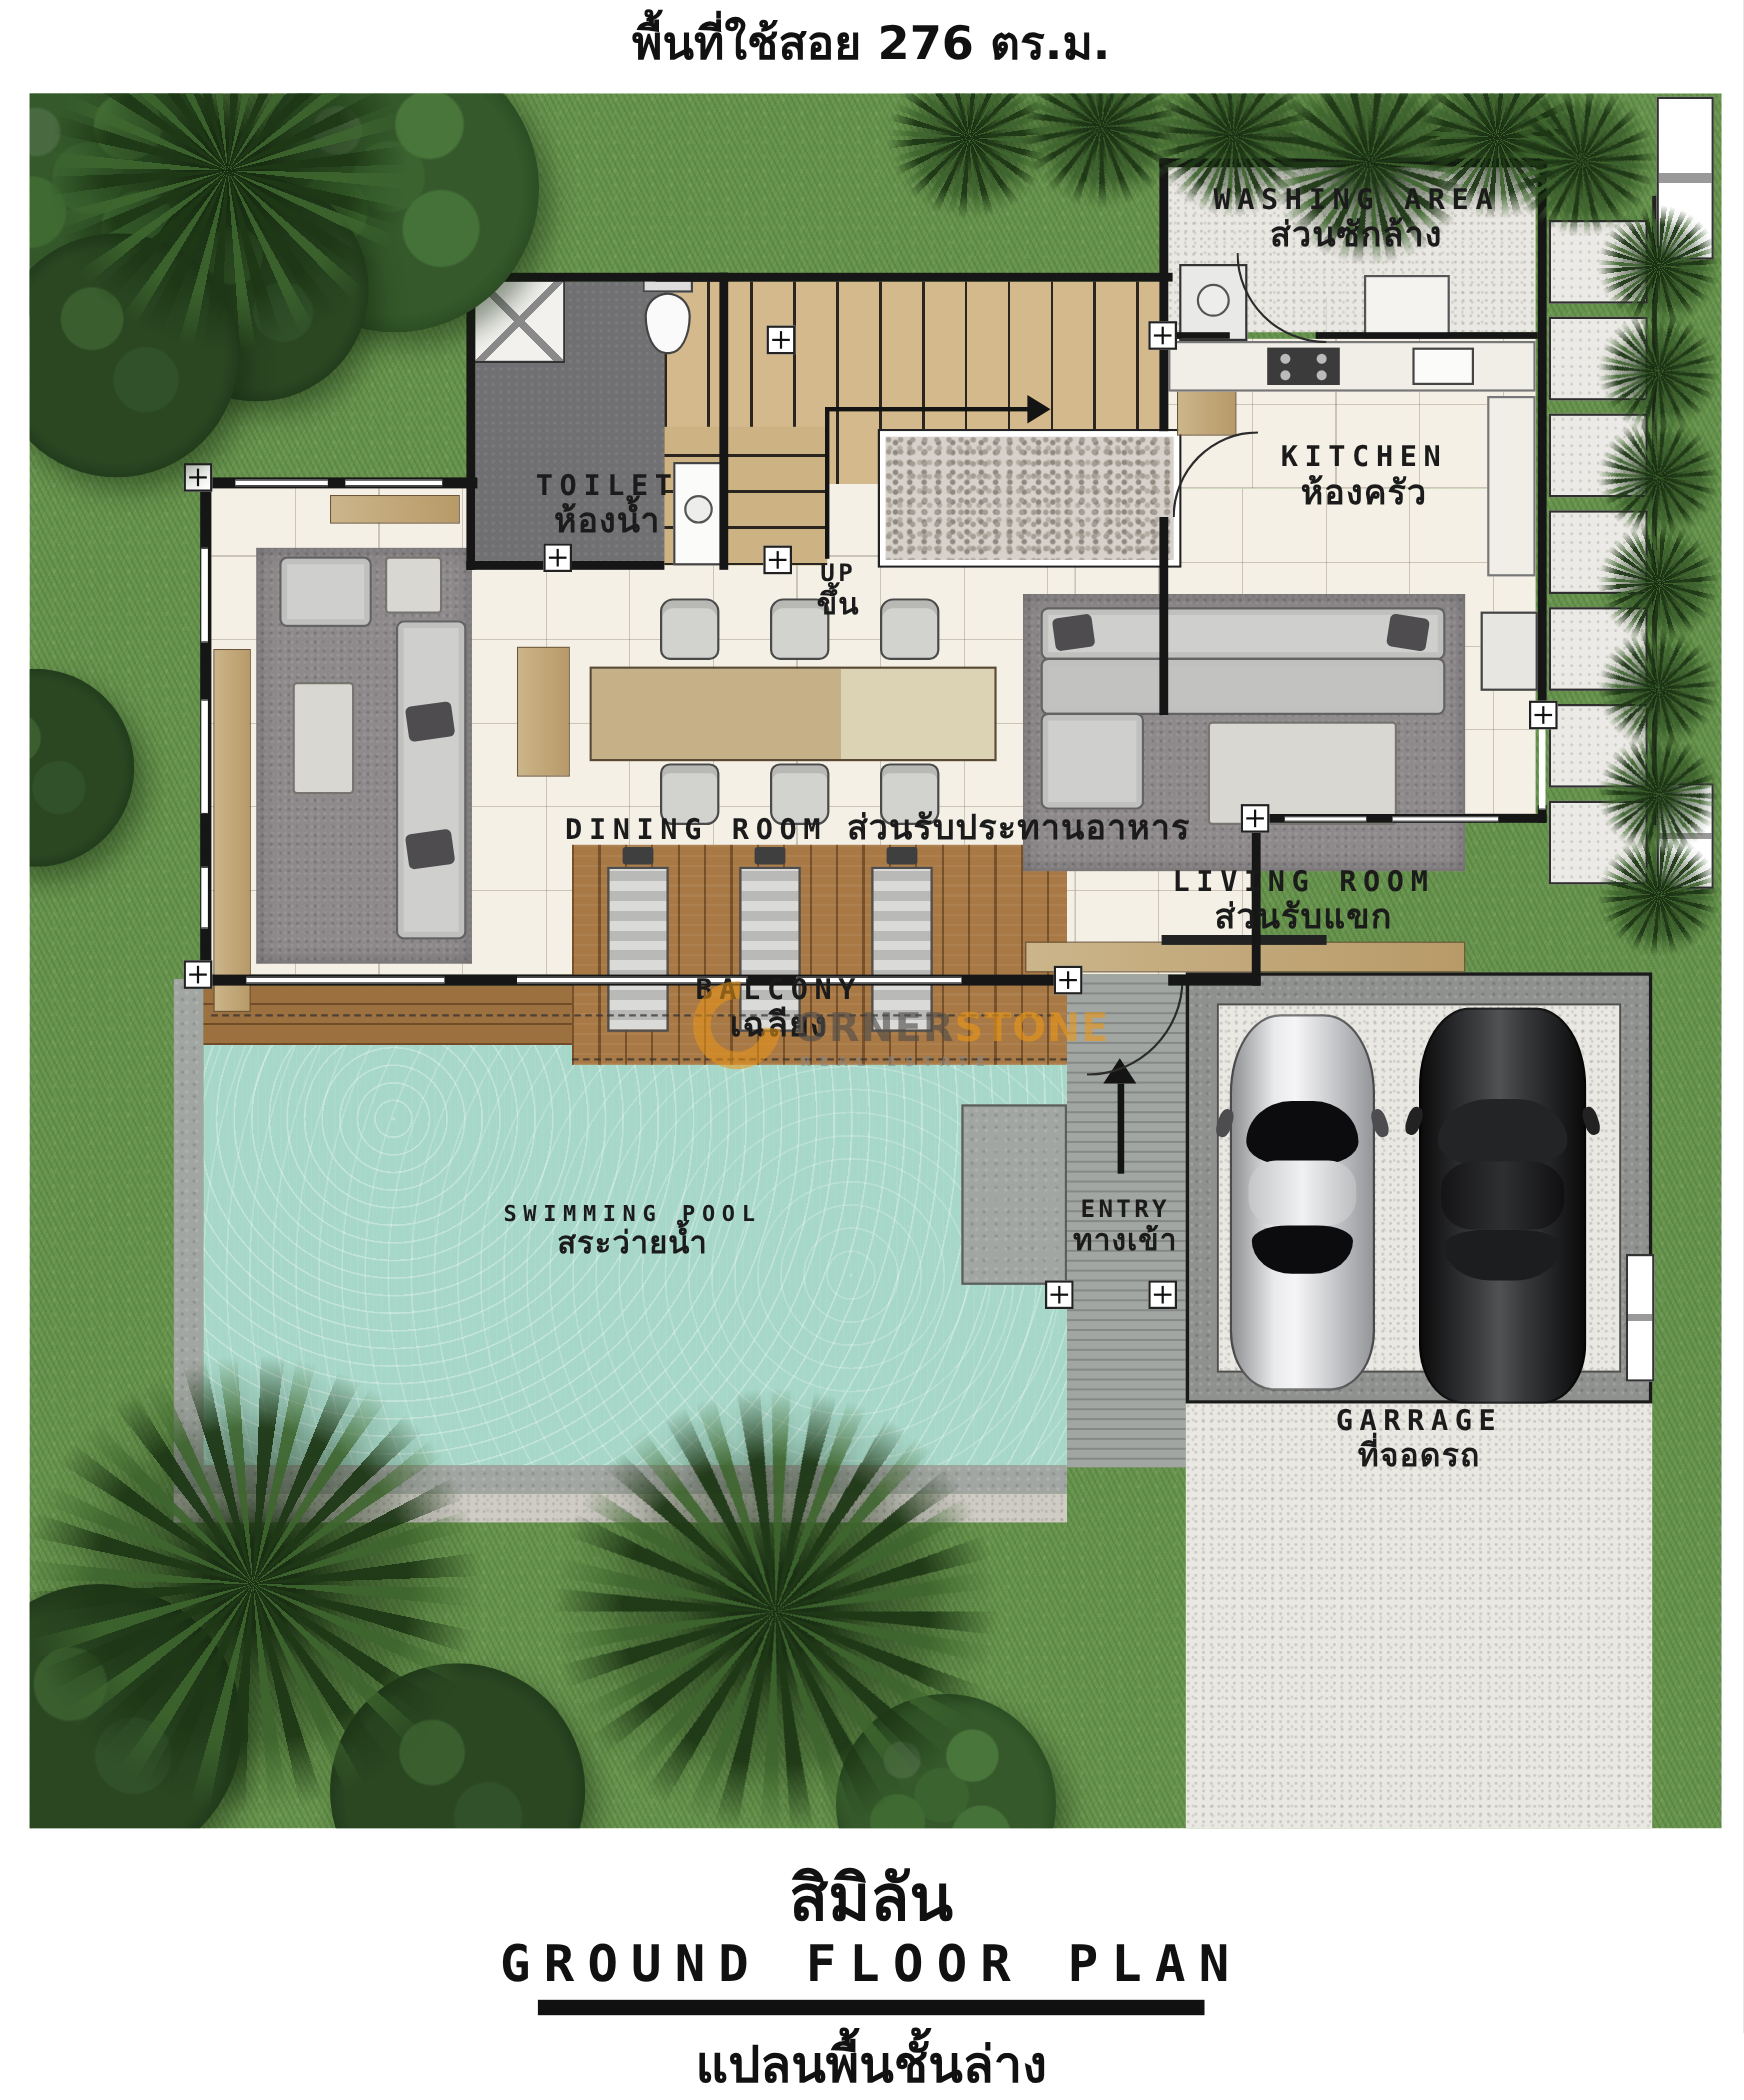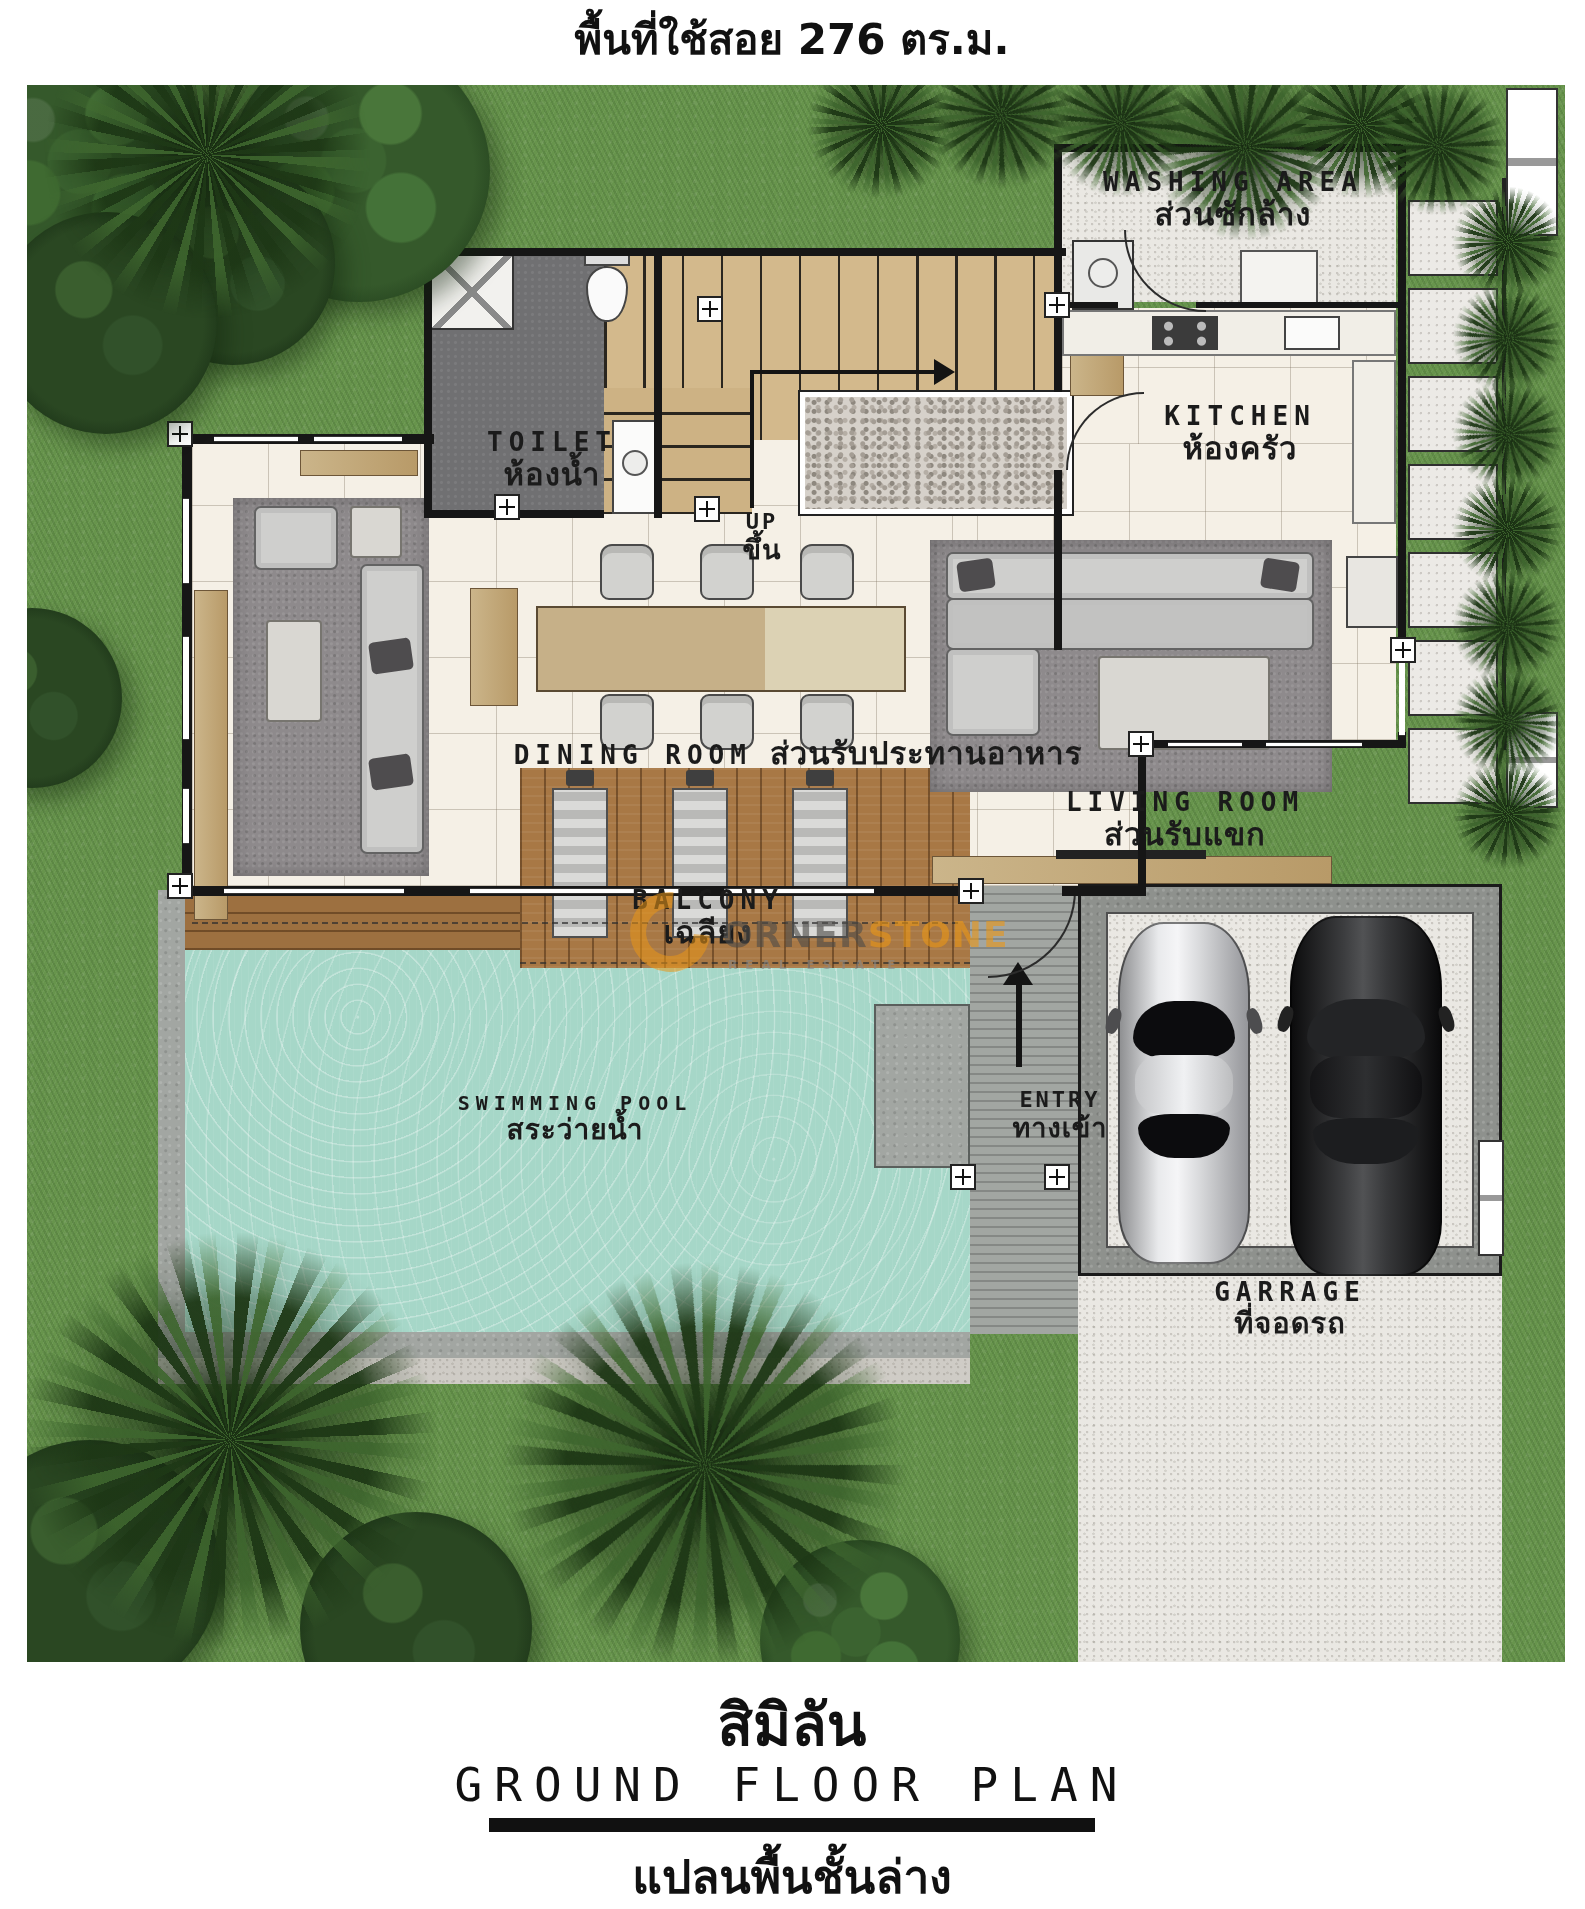--- a/index.html
+++ b/index.html
@@ -150,21 +150,21 @@
      font-weight:800;font-size:36px;letter-spacing:1px;}
   .wm-gray{color:rgba(78,76,72,.62);} .wm-orange{color:rgba(233,150,22,.62);}
   .wm-sub{position:absolute;left:98px;top:70px;font-size:12px;letter-spacing:8px;
      color:rgba(135,135,135,.6);font-weight:600;}
   
   .toptitle{position:absolute;left:792px;top:6px;transform:translateX(-50%);
      font-size:42px;font-weight:600;color:#111;white-space:nowrap;}
   .ft-name{position:absolute;left:792px;top:1678px;transform:translateX(-50%);
      font-size:58px;font-weight:700;color:#111;}
   .ft-en{position:absolute;left:792px;top:1758px;transform:translateX(-50%);
-     font-family:"DejaVu Sans Mono",monospace;font-size:46px;font-weight:400;
+     font-family:"DejaVu Sans Mono",monospace;font-size:46px;font-weight:700;
      letter-spacing:12px;color:#111;white-space:nowrap;}
   .ft-bar{position:absolute;left:489px;top:1818px;width:606px;height:14px;background:#111;}
   .ft-th{position:absolute;left:792px;top:1840px;transform:translateX(-50%);
      font-size:46px;font-weight:600;color:#111;white-space:nowrap;}
 </style>
 </head>
 <body>
 
 <div id="canvas">
 
@@ -389,21 +389,21 @@
         <span class="th">ส่วนรับแขก</span>
       </div>
       <div class="lbl" style="left:708px;top:886px;z-index:45;">
         <span class="en">BALCONY</span>
         <span class="th">เฉลียง</span>
       </div>
       <div class="lbl" style="left:575px;top:1092px;">
         <span class="en" style="font-size:20px;">SWIMMING POOL</span>
         <span class="th" style="font-size:28px;">สระว่ายน้ำ</span>
       </div>
-      <div class="lbl small" style="left:1060px;top:1088px;">
+      <div class="lbl small" style="left:1023px;top:1088px;">
         <span class="en">ENTRY</span>
         <span class="th">ทางเข้า</span>
       </div>
       <div class="lbl" style="left:1290px;top:1278px;">
         <span class="en">GARRAGE</span>
         <span class="th" style="font-size:29px;">ที่จอดรถ</span>
       </div>
 
       <div class="wm">
         <div class="wm-ring"></div>

